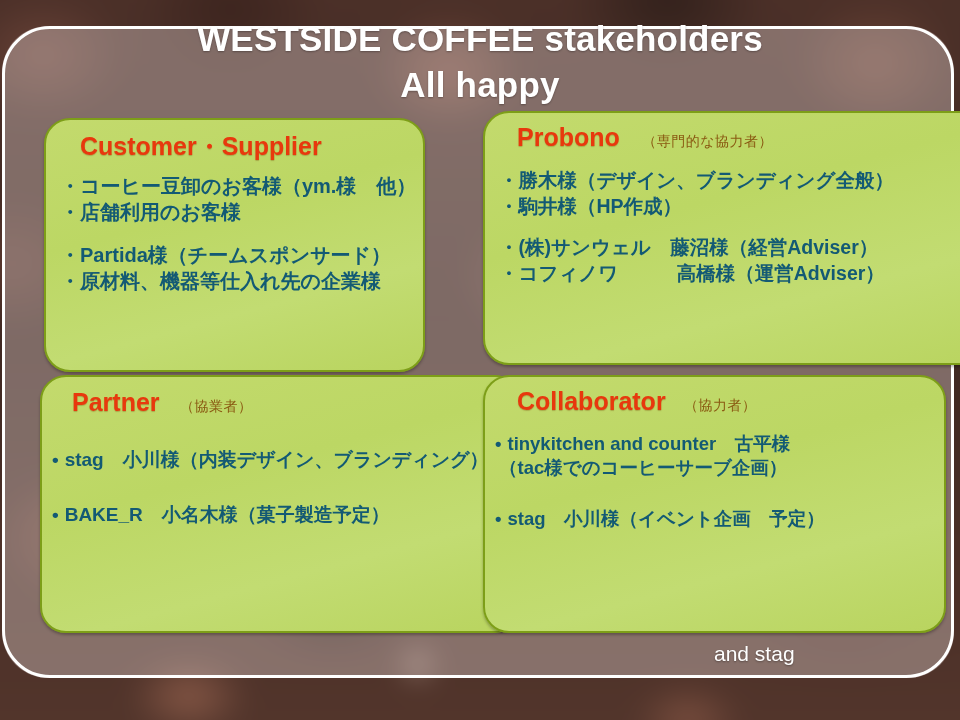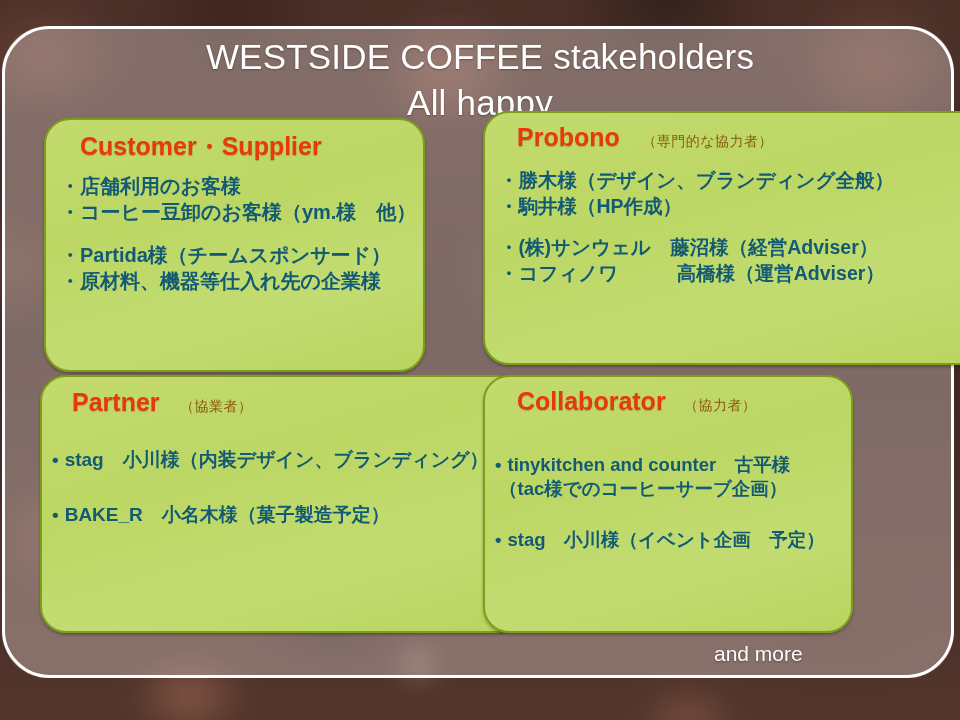--- a/index.html
+++ b/index.html
@@ -47,40 +47,40 @@
   }
   
   #frame{
     position:absolute;left:2px;top:26px;width:952px;height:652px;
     border:3px solid #ffffff;border-radius:48px;
     box-sizing:border-box;
   }
 
   
   #title{
-    position:absolute;left:0;top:34px;width:960px;text-align:center;
-    color:#ffffff;font-size:35px;font-weight:normal;line-height:1.32;
+    position:absolute;left:0;top:16px;width:960px;text-align:center;
+    color:#ffffff;font-size:35px;font-weight:bold;line-height:1.32;
     letter-spacing:0.2px;
     text-shadow:0 1px 2px rgba(0,0,0,0.30);
   }
   #title .l2{display:block;}
 
   
   .panel{
     position:absolute;box-sizing:border-box;
     border:2px solid #7d9e18;
     border-radius:26px;
     background:linear-gradient(165deg,#c3da6d 0%,#bcd764 38%,#c2dc72 70%,#b9d45f 100%);
     box-shadow:0 2px 3px rgba(0,0,0,0.28);
     overflow:hidden;
   }
   #p-customer    {left:44px; top:118px; width:381px; height:254px;}
   #p-probono     {left:483px;top:111px; width:521px; height:254px;}
   #p-partner     {left:40px; top:375px; width:481px; height:258px;}
-  #p-collaborator{left:483px;top:375px; width:370px; height:258px;}
+  #p-collaborator{left:483px;top:375px; width:463px; height:258px;}
 
   .hd{margin:0;padding:0;white-space:nowrap;}
   .hd-en{
     color:#e8380d;font-weight:bold;font-size:25px;
     text-shadow:0 1px 1px rgba(120,60,0,0.30);
   }
   .hd-ja{
     color:#8a5a12;font-size:14px;font-weight:normal;
     letter-spacing:0.5px;
   }
@@ -96,21 +96,21 @@
     white-space:nowrap;
   }
   .body .li{margin:0;padding:0;}
   .body .gap{height:16px;}
   .bullet{color:#135a74;}
 
   
   #p-customer .body{padding-left:14px;font-size:20px;margin-top:10px;}
   #p-probono  .body{padding-left:14px;font-size:19.5px;margin-top:16px;}
   #p-partner  .body{padding-left:10px;font-size:19px;margin-top:30px;}
-  #p-collaborator .body{padding-left:10px;font-size:18.5px;margin-top:37px;}
+  #p-collaborator .body{padding-left:10px;font-size:18.5px;margin-top:16px;}
   #p-collaborator .cont{padding-left:4px;}
 
   
   #and-more{
     position:absolute;left:714px;top:642px;
     color:#ffffff;font-size:21px;font-weight:normal;
     text-shadow:0 1px 2px rgba(0,0,0,0.35);
   }
 </style>
 </head>
@@ -125,22 +125,22 @@
   <div id="title">
     <span>WESTSIDE COFFEE  stakeholders</span>
     <span class="l2">All happy</span>
   </div>
 
   <div class="panel" id="p-customer">
     <div class="head-c">
       <div class="hd hd-en">Customer・Supplier</div>
     </div>
     <div class="body">
+      <div class="li"><span class="bullet">・</span><span>コーヒー豆卸のお客様（ym.様　他）</span></div>
       <div class="li"><span class="bullet">・</span><span>店舗利用のお客様</span></div>
-      <div class="li"><span class="bullet">・</span><span>コーヒー豆卸のお客様（ym.様　他）</span></div>
       <div class="gap"></div>
       <div class="li"><span class="bullet">・</span><span>Partida様（チームスポンサード）</span></div>
       <div class="li"><span class="bullet">・</span><span>原材料、機器等仕入れ先の企業様</span></div>
     </div>
   </div>
 
   <div class="panel" id="p-probono">
     <div class="head-r">
       <span class="hd hd-en">Probono</span>
       <span class="hd hd-ja" style="margin-left:18px;">（専門的な協力者）</span>
@@ -172,15 +172,15 @@
       <span class="hd hd-ja" style="margin-left:14px;">（協力者）</span>
     </div>
     <div class="body">
       <div class="li"><span class="bullet">•</span><span style="margin-left:6px;">tinykitchen and counter　古平様</span></div>
       <div class="li cont"><span>（tac様でのコーヒーサーブ企画）</span></div>
       <div class="gap" style="height:26px;"></div>
       <div class="li"><span class="bullet">•</span><span style="margin-left:6px;text-align:center;">stag　小川様（イベント企画　予定）</span></div>
     </div>
   </div>
 
-  <div id="and-more">and more</div>
+  <div id="and-more">and stag</div>
 
 </div>
 
 </body></html>

